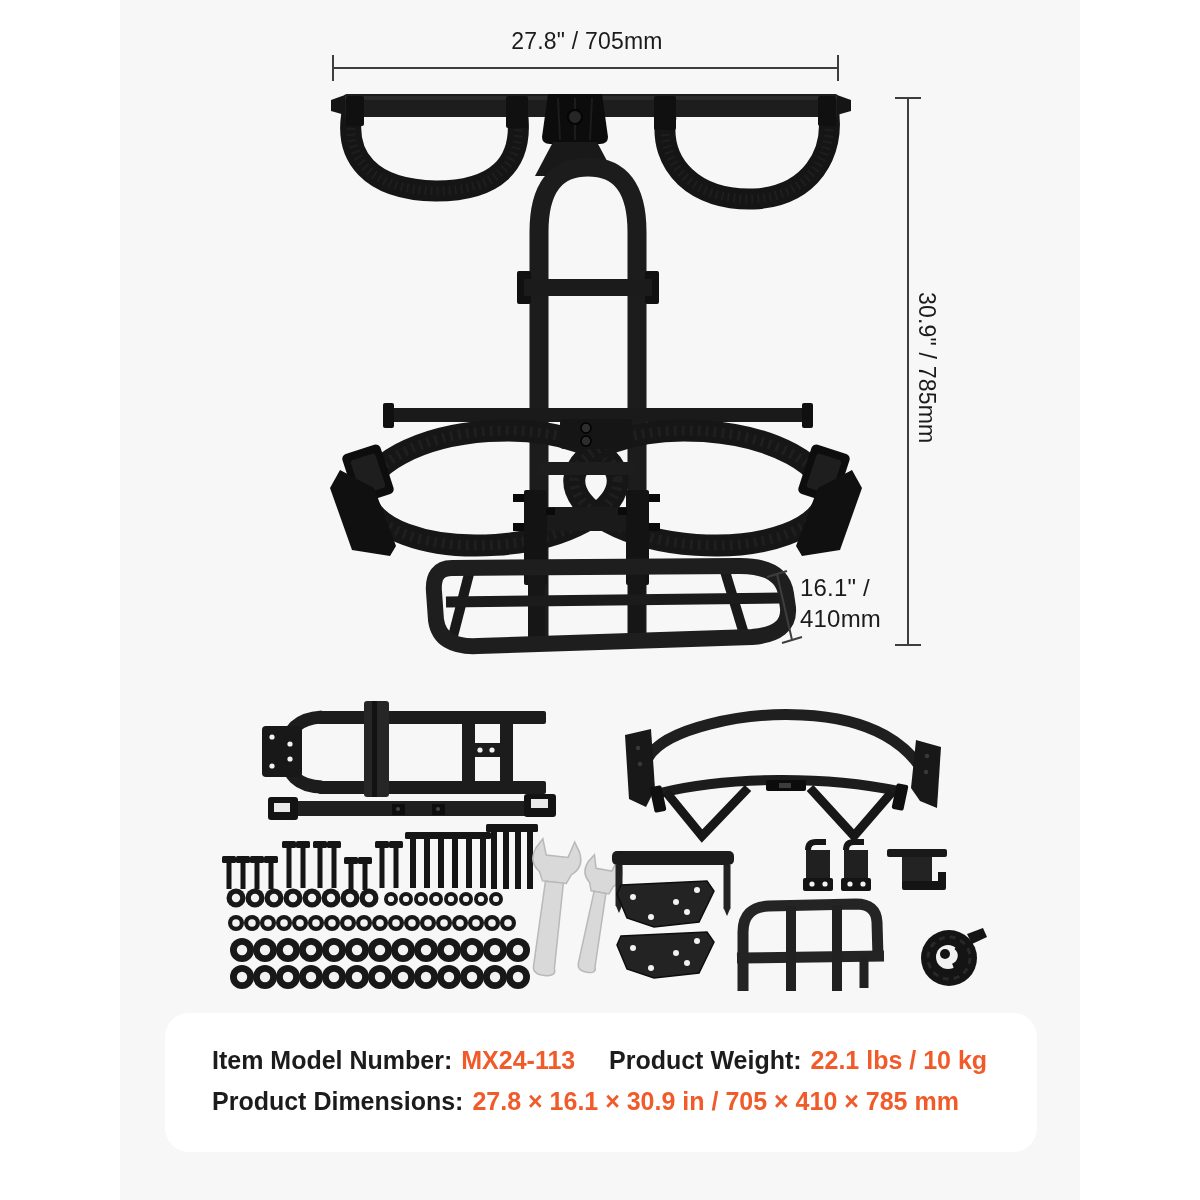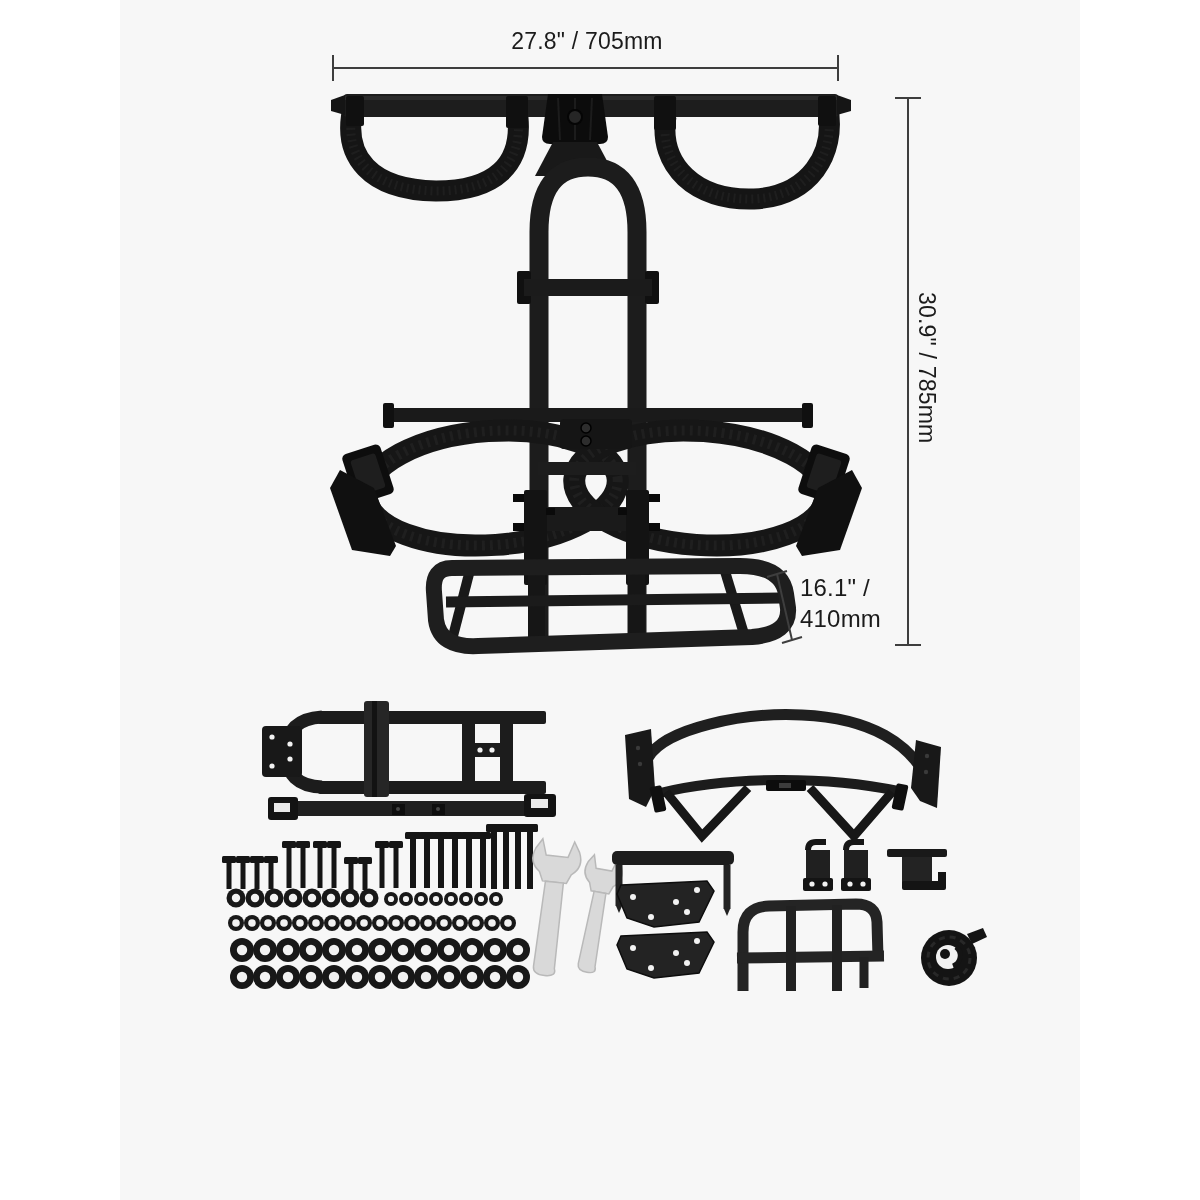--- a/index.html
+++ b/index.html
@@ -384,13 +384,24 @@
     </g>
   </svg>
 
   <div class="dim dim-w">27.8" / 705mm</div>
   <div class="dim dim-h">30.9" / 785mm</div>
   <div class="dim dim-d">
     <div>16.1" /</div>
     <div>410mm</div>
   </div>
 
+  <div class="info-card">
+    <div class="card-row r1a">
+      <span>Item Model Number:</span><span class="val">MX24-113</span>
+    </div>
+    <div class="card-row r1b">
+      <span>Product Weight:</span><span class="val">22.1 lbs / 10 kg</span>
+    </div>
+    <div class="card-row r2">
+      <span>Product Dimensions:</span><span class="val">27.8 × 16.1 × 30.9 in / 705 × 410 × 785 mm</span>
+    </div>
+  </div>
 </div>
 
 </body></html>

